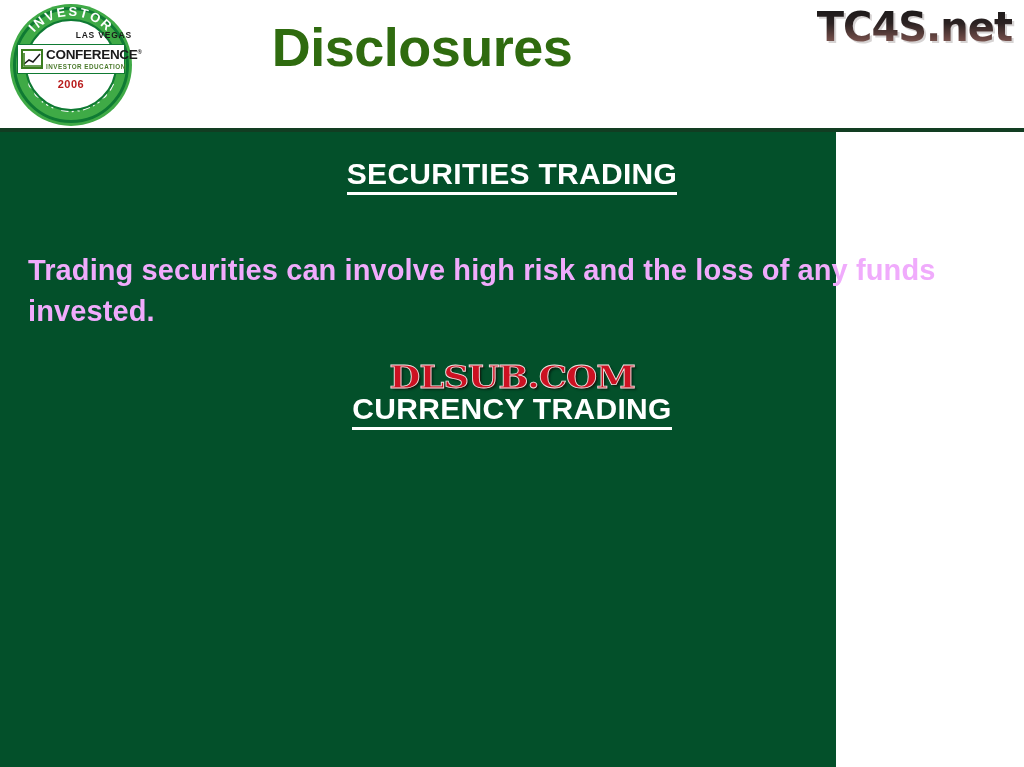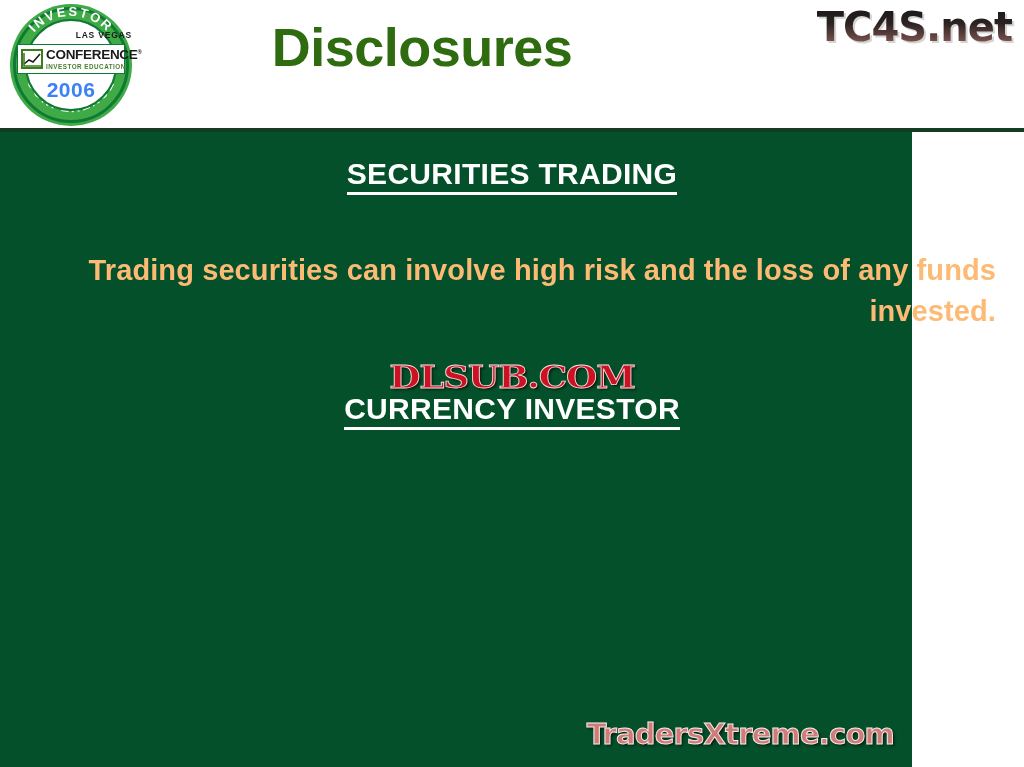--- a/index.html
+++ b/index.html
@@ -137,23 +137,23 @@
     font-weight: bold;
     color: #4b7a2c;
     letter-spacing: 0.5px;
     white-space: nowrap;
   }
   .seal-year {
     position: absolute;
     left: 0; top: 74px;
     width: 122px;
     text-align: center;
-    font-size: 21px;
-    font-weight: bold;
-    color: #3b82f6;
+    font-size: 11px;
+    font-weight: bold;
+    color: #b91c1c;
     letter-spacing: 0.5px;
   }
 
   
   .tc4s {
     position: absolute;
     right: 12px; top: 4px;
     font-size: 40px;
     font-weight: bold;
     font-family: "DejaVu Sans", sans-serif;
@@ -174,21 +174,21 @@
     font-family: "DejaVu Sans", sans-serif;
     letter-spacing: -1px;
     color: rgba(120,110,110,0.30);
     white-space: nowrap;
   }
 
   
   .body-panel {
     position: absolute;
     left: 0; top: 132px;
-    width: 912px;
+    width: 836px;
     height: 635px;
     background: #03502a;
   }
 
   .section-head {
     position: absolute;
     width: 1024px;
     text-align: center;
     color: #ffffff;
     font-size: 30px;
@@ -200,22 +200,22 @@
     border-bottom: 3px solid #ffffff;
     padding-bottom: 2px;
   }
   #head-securities { top: 25px; }
   #head-currency   { top: 260px; }
 
   .para {
     position: absolute;
     left: 28px;
     width: 968px;
-    text-align: right;
-    color: #fdba74;
+    text-align: left;
+    color: #f0abfc;
     font-size: 29px;
     font-weight: bold;
     line-height: 41px;
     letter-spacing: 0.1px;
   }
   #para-securities { top: 118px; }
   #para-currency   { top: 358px; }
 
   
   .dlsub {
@@ -297,20 +297,19 @@
 
     <div class="section-head" id="head-securities">
       <span>SECURITIES TRADING</span>
     </div>
 
     <div class="para" id="para-securities">Trading securities can involve high risk and the loss of any funds invested.</div>
 
     <div class="dlsub">DLSUB.COM</div>
 
     <div class="section-head" id="head-currency">
-      <span>CURRENCY INVESTOR</span>
+      <span>CURRENCY TRADING</span>
     </div>
 
 
-    <div class="tx">TradersXtreme.com</div>
   </div>
 
 </div>
 
 </body></html>

